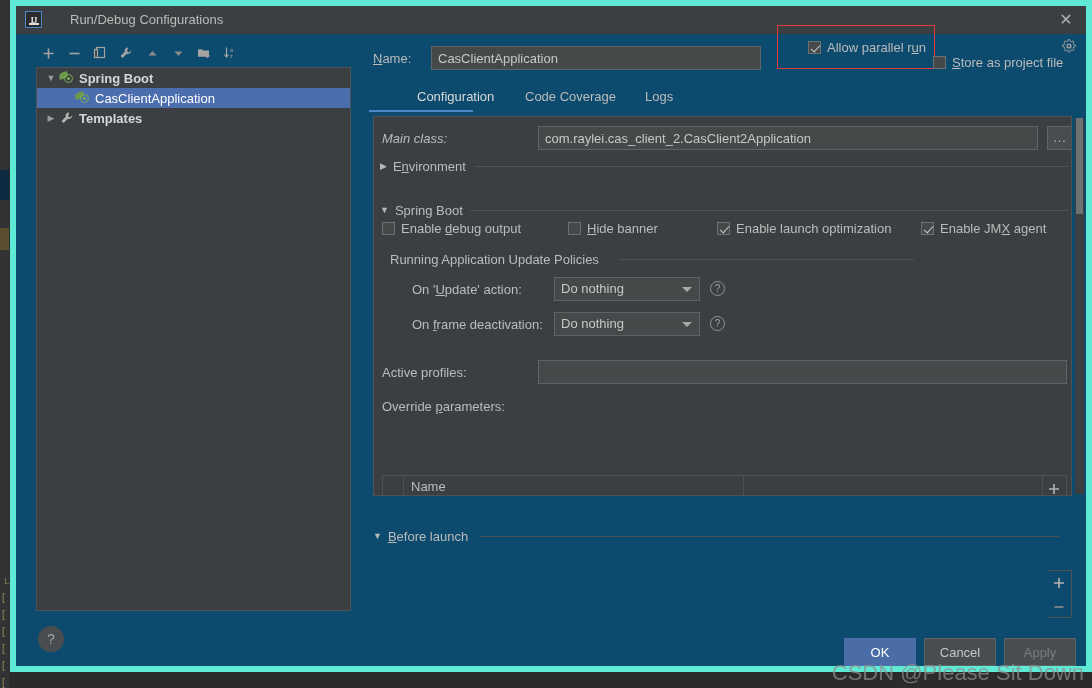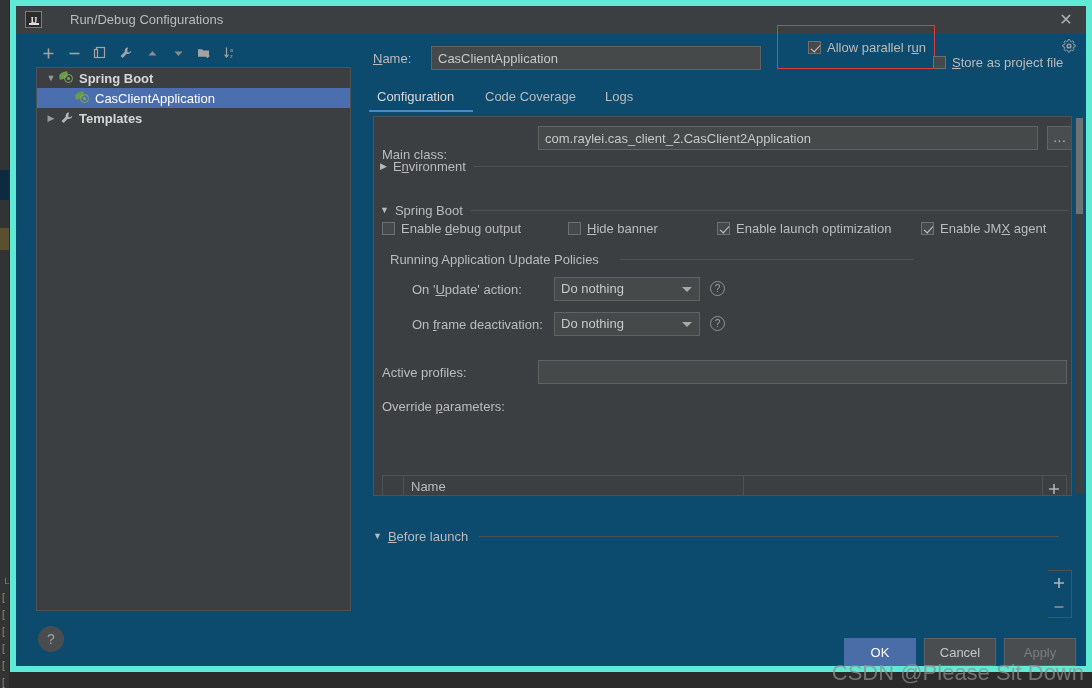--- a/index.html
+++ b/index.html
@@ -84,21 +84,21 @@
   .cb{width:13px;height:13px;border:1px solid #6b7072;background:#45494a;box-sizing:border-box;flex:none;position:relative;}
   .cb.checked::after{
     content:"";position:absolute;left:3.5px;top:0.5px;width:4px;height:8px;
     border:solid #cdcdcd;border-width:0 1.6px 1.6px 0;transform:rotate(42deg);
   }
   #parallel-cb{position:absolute;left:427px;top:6px;margin-left:20px;}
   #store-cb{position:absolute;left:572px;top:6px;margin-top:15px;}
   #gear-icon{position:absolute;right:10px;top:5px;color:#9c9c9c;}
 
   #tabs{position:absolute;left:4px;top:48px;right:0;height:30px;}
-  .tab{position:absolute;top:0;height:28px;display:flex;align-items:center;font-size:13px;color:#bbbbbb;padding:0 8px;}
+  .tab{position:absolute;top:0;height:28px;display:flex;align-items:center;font-size:13px;color:#bbbbbb;padding:0 8px;margin-left:40px;}
   .tab.active{color:#d9d9d9;}
   .tab-underline{position:absolute;height:2px;background:#4a88c7;bottom:0;}
 
   
   #content{
     position:absolute;left:12px;top:82px;right:14px;bottom:170px;
     border:1px solid #4e5254;box-sizing:border-box;background:#3c3f41;overflow:hidden;
   }
   #vscroll{position:absolute;right:2px;top:84px;bottom:172px;width:9px;background:#3c3f41;}
   #vscroll-thumb{position:absolute;left:1px;top:0;width:7px;height:96px;background:#6e7273;}
@@ -320,21 +320,21 @@
         <span>Code Coverage</span>
       </div>
       <div class="tab" style="left:232px;">
         <span>Logs</span>
       </div>
       <div class="tab-underline" style="left:4px;width:104px;"></div>
     </div>
 
     <div id="content">
 
-      <div class="frow flabel" style="left:8px;top:30px;">Main class:</div>
+      <div class="frow flabel" style="left:8px;top:14px;font-style:italic;">Main class:</div>
       <input class="tinput" style="left: 164px; top: 9px; width: 500px;" type="text" value="com.raylei.cas_client_2.CasClient2Application">
       <div class="btn-ellipsis" style="left:673px;top:9px;">
         <span>...</span>
       </div>
 
       <div class="section" style="left:6px;top:42px;">
         <span class="sec-tri">▶</span>
         <span class="sec-text">E<span class="u">n</span>vironment</span>
       </div>
       <div class="sec-line" style="left:100px;top:49px;width:594px;"></div>

